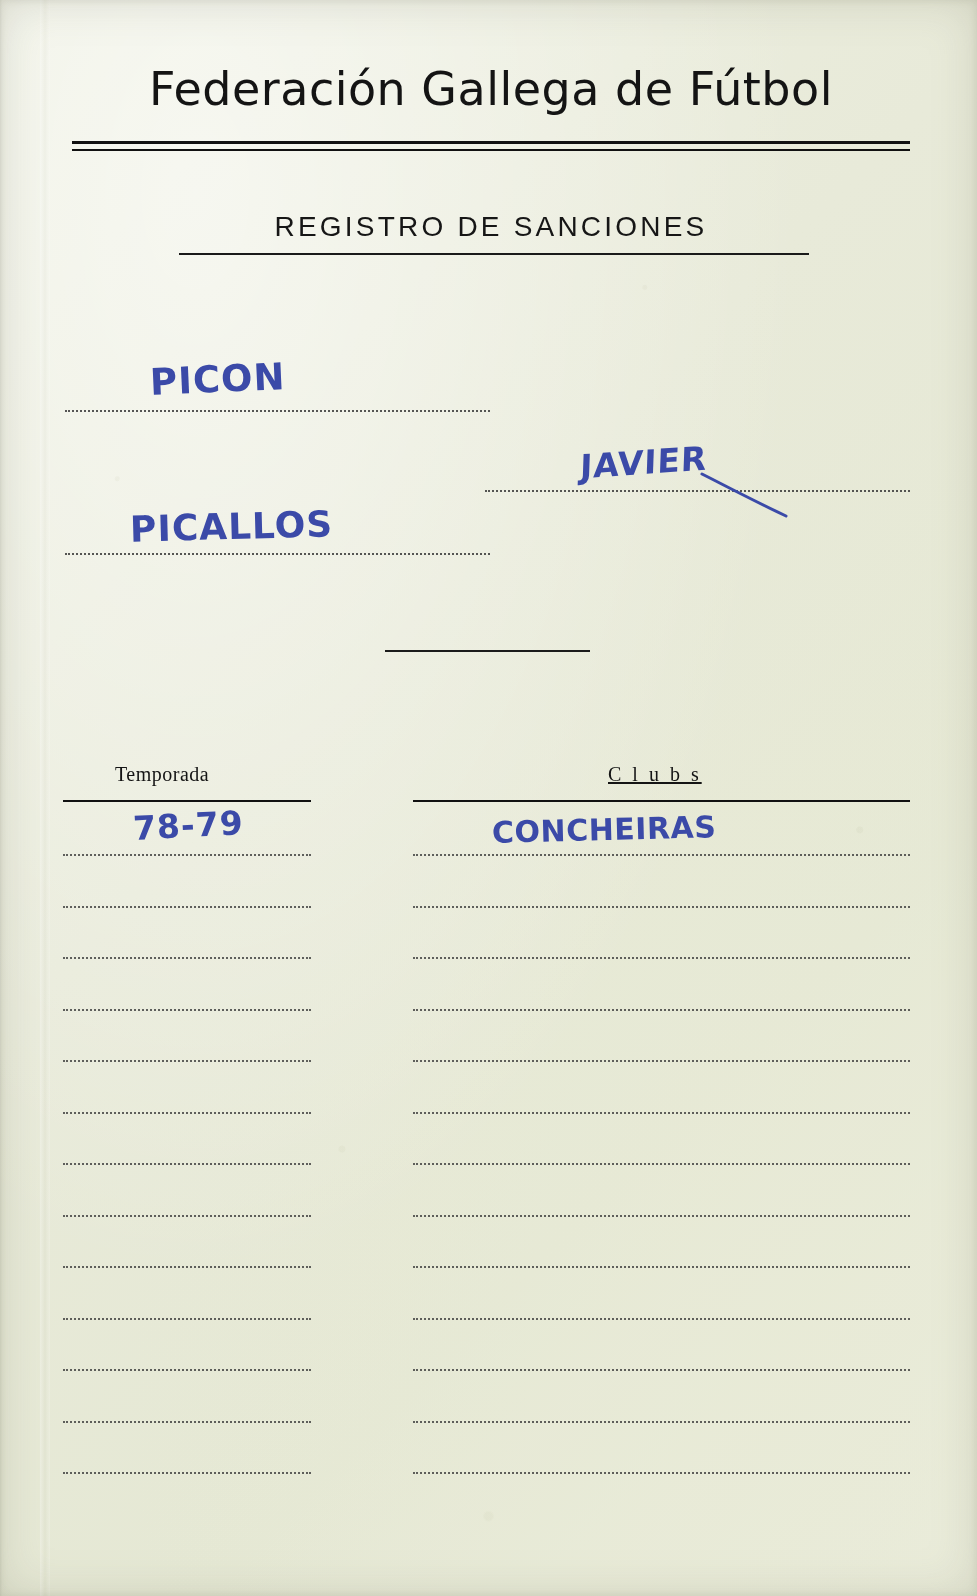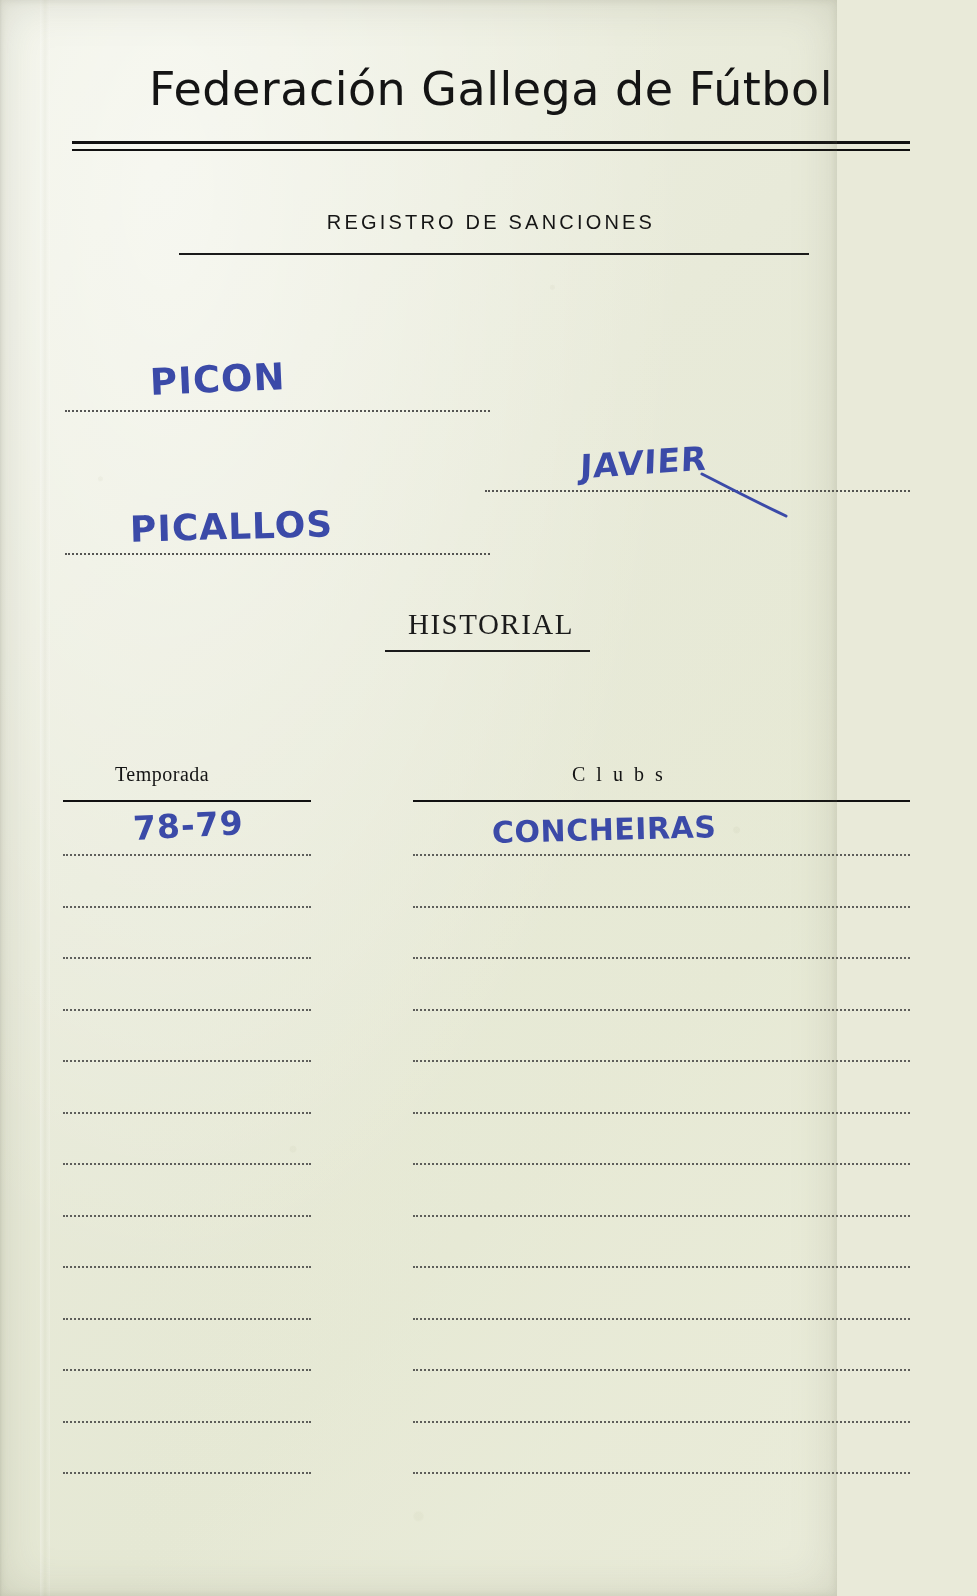--- a/index.html
+++ b/index.html
@@ -9,21 +9,21 @@
   body {
     width: 977px;
     height: 1596px;
     background: #e9ead9;
     font-family: "Liberation Sans", sans-serif;
     overflow: hidden;
   }
 
   #card {
     position: relative;
-    width: 837px;
+    width: 977px;
     height: 1596px;
     background:
       radial-gradient(ellipse at 20% 12%, rgba(255,255,255,0.55) 0%, rgba(255,255,255,0) 55%),
       radial-gradient(ellipse at 80% 85%, rgba(232,234,214,0.8) 0%, rgba(255,255,255,0) 60%),
       linear-gradient(135deg, #eef0e2 0%, #e8ead9 40%, #e5e8d4 70%, #eceedf 100%);
     box-sizing: border-box;
   }
 
   
   #grain {
@@ -72,21 +72,21 @@
   }
   #fed-rule-1 { top: 141px; height: 3px; }
   #fed-rule-2 { top: 149px; height: 2px; }
 
   .subtitle {
     position: absolute;
     top: 211px;
     left: 72px;
     width: 838px;
     text-align: center;
-    font-size: 20px;
+    font-size: 28px;
     letter-spacing: 3.2px;
     color: #161616;
     font-family: "Liberation Sans", sans-serif;
   }
   #subtitle-rule {
     position: absolute;
     top: 253px;
     left: 179px;
     width: 630px;
     height: 2px;
@@ -155,21 +155,21 @@
     background: #1b1b1b;
   }
 
   .col-head {
     position: absolute;
     font-family: "Liberation Serif", serif;
     color: #141414;
     font-size: 20px;
   }
   #head-temporada { left: 115px; top: 763px; letter-spacing: .5px; }
-  #head-clubs     { left: 572px; top: 763px; letter-spacing: 3px; }
+  #head-clubs     { left: 608px; top: 763px; letter-spacing: 3px; text-decoration: underline; }
 
   .head-rule { position: absolute; height: 2px; background: #111; }
   #head-rule-left  { left: 63px;  top: 800px; width: 248px; }
   #head-rule-right { left: 413px; top: 800px; width: 497px; }
 
   .row-line {
     position: absolute;
     border-bottom: 2px dotted #3c3c3c;
     height: 0;
     opacity: .8;
@@ -209,21 +209,20 @@
   <div class="dotline" id="name3-line"></div>
 
   <div class="hand" id="hand-apellido1">PICON</div>
   <div class="hand" id="hand-nombre">JAVIER</div>
   <div class="hand" id="hand-apellido2">PICALLOS</div>
 
   <svg id="hand-flourish" viewBox="0 0 92 48">
     <path d="M2 4 C 22 14, 48 28, 86 46" stroke="#3b4aa8" stroke-width="3" fill="none" stroke-linecap="round"></path>
   </svg>
 
-  <div class="historial">HISTORIAL</div>
   <div id="historial-rule"></div>
 
   <div class="col-head" id="head-temporada">Temporada</div>
   <div class="col-head" id="head-clubs">C l u b s</div>
   <div class="head-rule" id="head-rule-left"></div>
   <div class="head-rule" id="head-rule-right"></div>
 
   <div id="rows-container">
       <div class="row-line left" style="top: 854px;"></div>
       <div class="row-line right" style="top: 854px;"></div>

